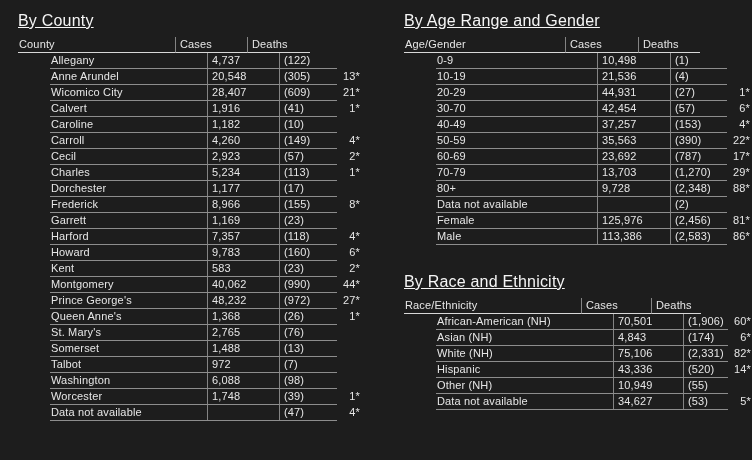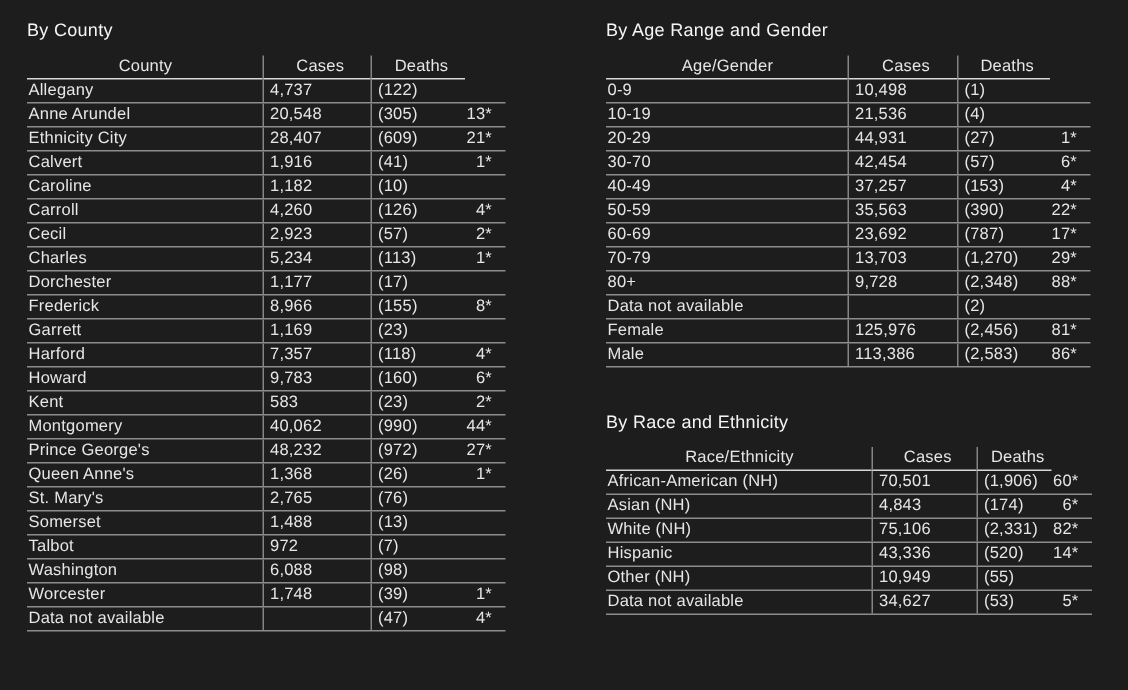--- a/index.html
+++ b/index.html
@@ -17,49 +17,50 @@
     font-family:"Liberation Sans", sans-serif;
     color:var(--text);
     position:relative;
   }
   .section{position:absolute;}
   #county-section{left:18px;top:14px;width:319px;}
   #age-section{left:404px;top:14px;width:323px;}
   #race-section{left:404px;top:275px;width:324px;}
 
   .section-title{
-    font-size:12px;
+    font-size:16px;
     line-height:13px;
     color:var(--title);
     letter-spacing:0.2px;
     margin-bottom:10px;
     white-space:nowrap;
+    text-decoration:underline;
   }
 
   .trow{display:grid;height:16px;}
   #county-section .trow{grid-template-columns:157px 72px 63px 27px;}
   #age-section   .trow{grid-template-columns:161px 73px 62px 27px;}
   #race-section  .trow{grid-template-columns:177px 70px 50px 27px;}
 
   .cell{
     font-size:11px;
     line-height:15px;
     letter-spacing:0.15px;
     white-space:nowrap;
     overflow:visible;
     padding-top:0;
   }
   .c-name{padding-left:1px;}
   .c-cases,.c-paren{border-left:1px solid var(--v-line);padding-left:4px;}
   .c-star{text-align:right;padding-right:9px;}
 
-  .thead .cell{border-bottom:1px solid var(--head-line);text-align:center;}
+  .thead .cell{border-bottom:1px solid var(--head-line);}
   .thead .c-star{border-bottom:none;}
 
-  .tbody .trow{border-bottom:1px solid var(--row-line);}
+  .tbody .trow{border-bottom:1px solid var(--row-line);margin-left:32px;}
 </style>
 </head>
 <body>
 
 <div class="section" id="county-section">
   <div class="section-title">By County</div>
   <div class="table">
     <div class="trow thead">
       <div class="cell c-name">County</div>
       <div class="cell c-cases">Cases</div>
@@ -73,41 +74,41 @@
           <div class="cell c-paren">(122)</div>
           <div class="cell c-star"></div>
         </div>
         <div class="trow">
           <div class="cell c-name">Anne Arundel</div>
           <div class="cell c-cases">20,548</div>
           <div class="cell c-paren">(305)</div>
           <div class="cell c-star">13*</div>
         </div>
         <div class="trow">
-          <div class="cell c-name">Ethnicity City</div>
+          <div class="cell c-name">Wicomico City</div>
           <div class="cell c-cases">28,407</div>
           <div class="cell c-paren">(609)</div>
           <div class="cell c-star">21*</div>
         </div>
         <div class="trow">
           <div class="cell c-name">Calvert</div>
           <div class="cell c-cases">1,916</div>
           <div class="cell c-paren">(41)</div>
           <div class="cell c-star">1*</div>
         </div>
         <div class="trow">
           <div class="cell c-name">Caroline</div>
           <div class="cell c-cases">1,182</div>
           <div class="cell c-paren">(10)</div>
           <div class="cell c-star"></div>
         </div>
         <div class="trow">
           <div class="cell c-name">Carroll</div>
           <div class="cell c-cases">4,260</div>
-          <div class="cell c-paren">(126)</div>
+          <div class="cell c-paren">(149)</div>
           <div class="cell c-star">4*</div>
         </div>
         <div class="trow">
           <div class="cell c-name">Cecil</div>
           <div class="cell c-cases">2,923</div>
           <div class="cell c-paren">(57)</div>
           <div class="cell c-star">2*</div>
         </div>
         <div class="trow">
           <div class="cell c-name">Charles</div>

